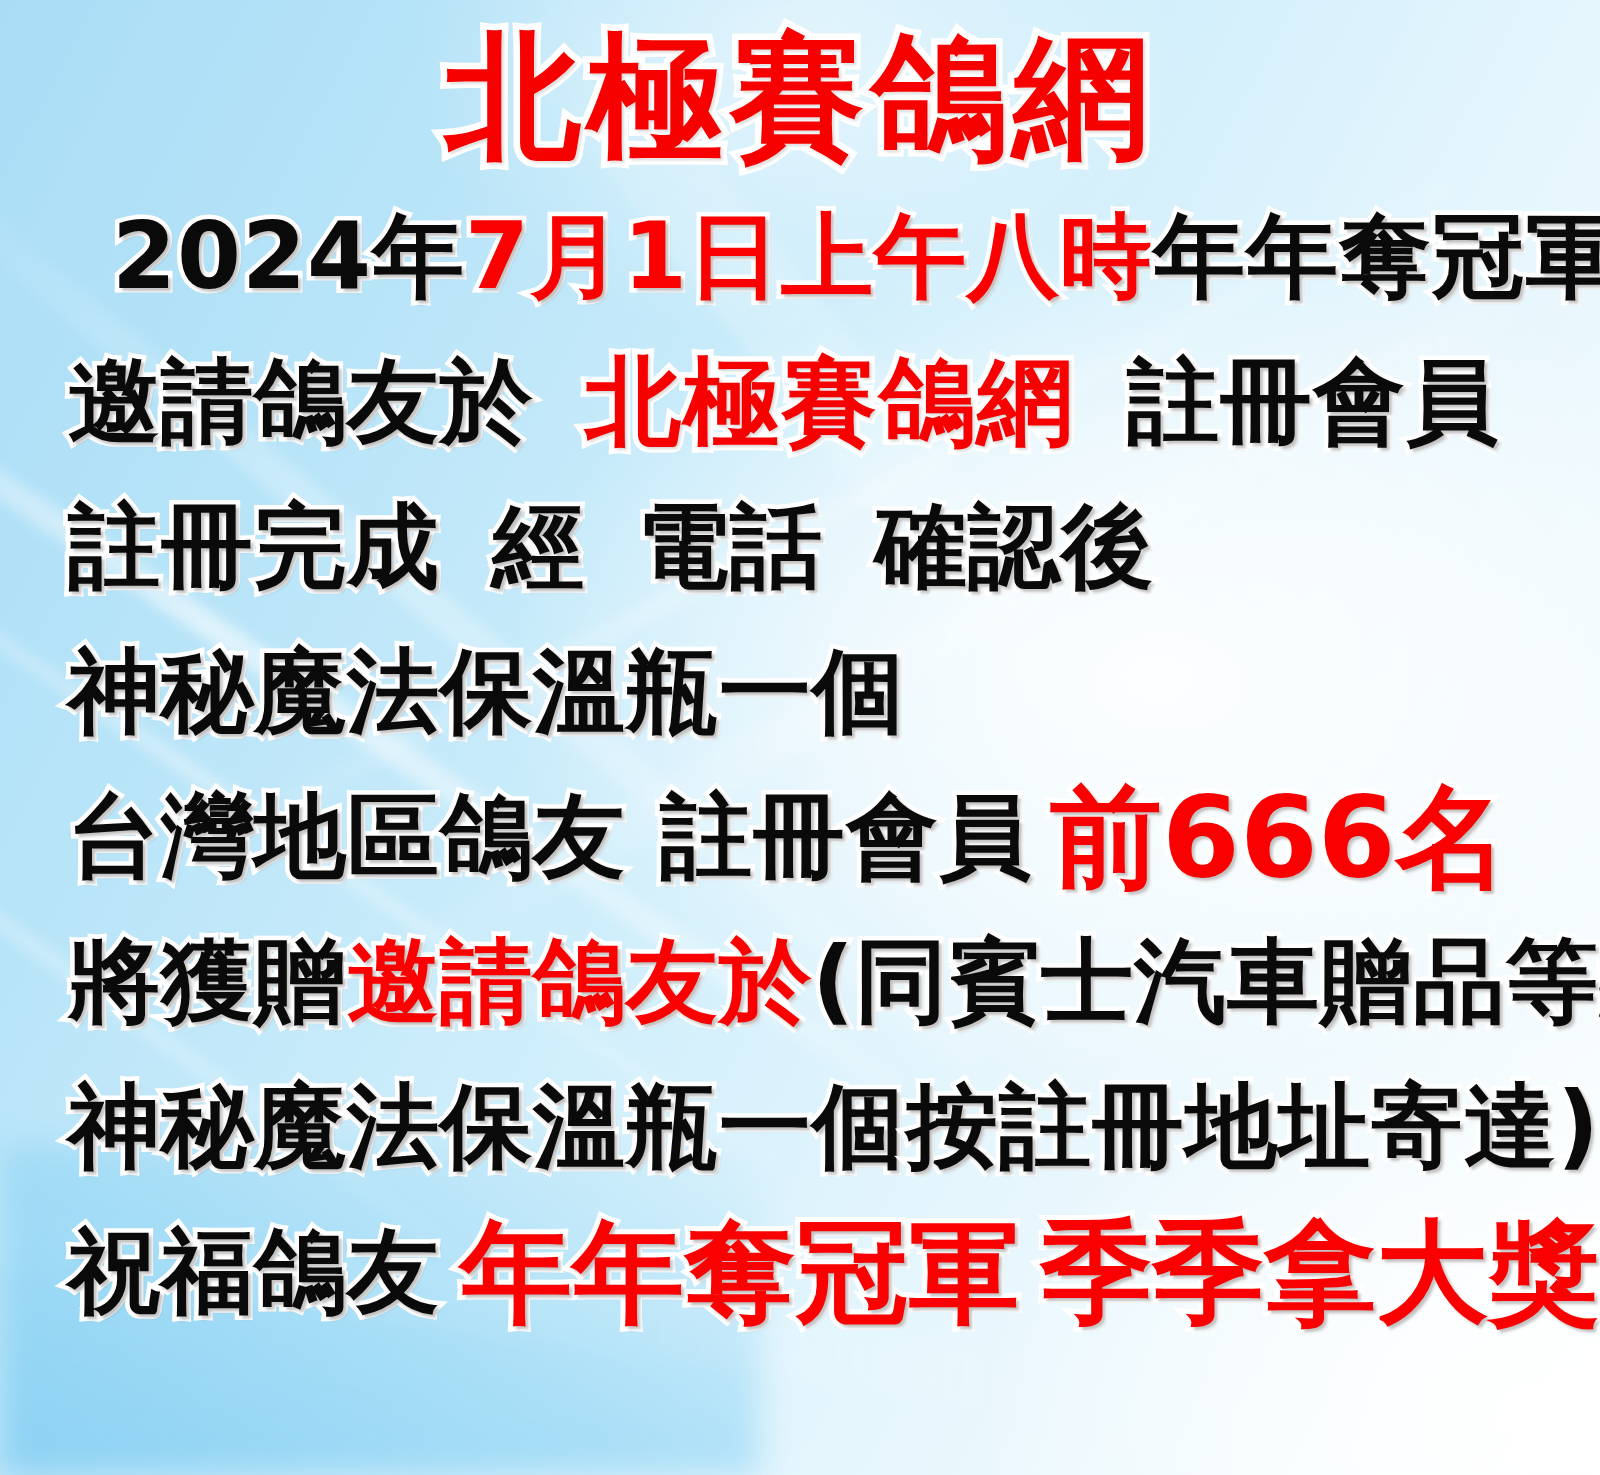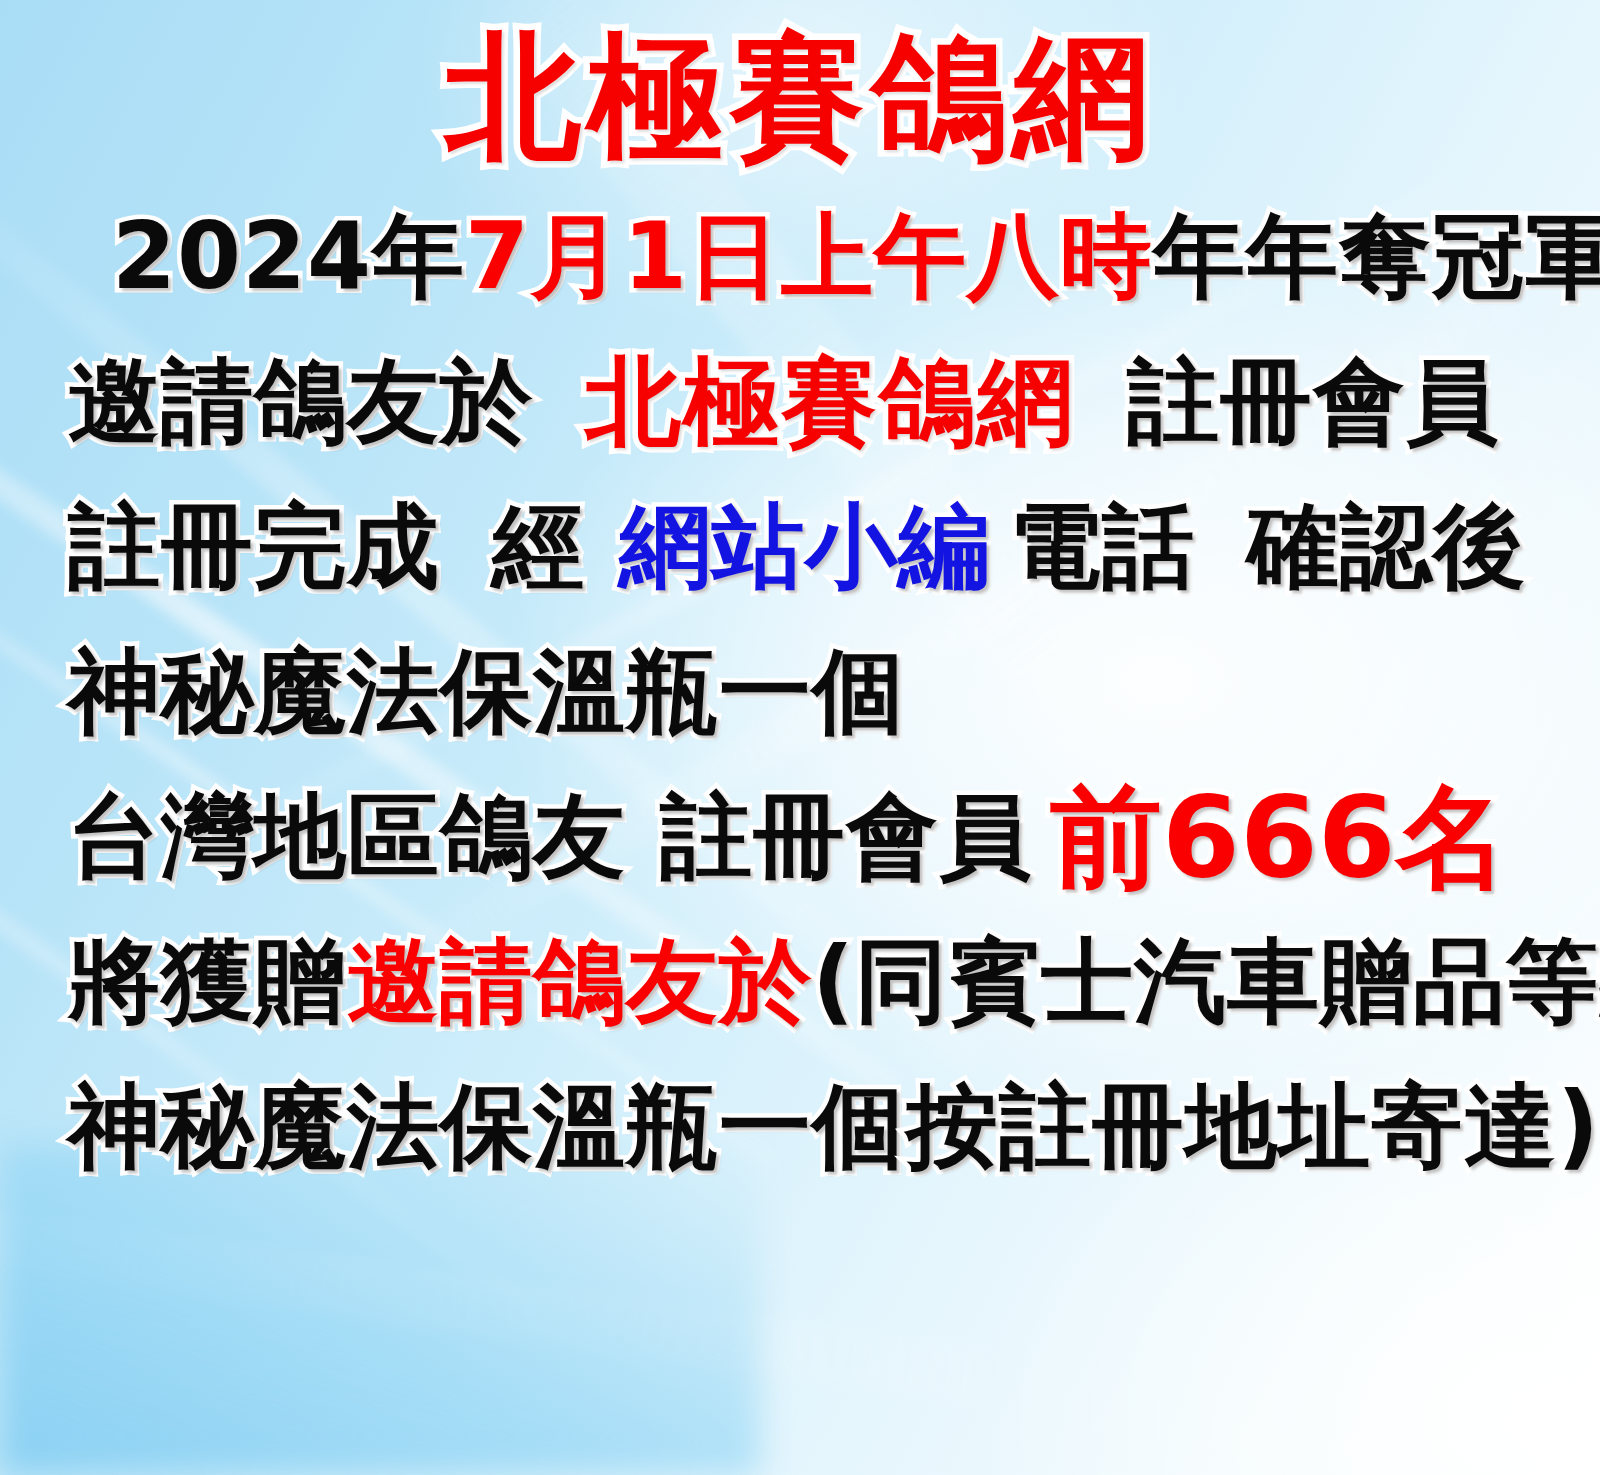--- a/index.html
+++ b/index.html
@@ -163,21 +163,20 @@
       <span class="seg logo">北極賽鴿網</span>
       <span class="sp wide"></span>
       <span class="seg black">註冊會員</span>
     </div>
 
     <div class="line">
       <span class="seg black">註冊完成</span>
       <span class="sp wide"></span>
       <span class="seg black">經</span>
       <span class="sp"></span>
-      <span class="seg blue">網站小編</span>
       <span class="sp narrow"></span>
       <span class="seg black">電話</span>
       <span class="sp wide"></span>
       <span class="seg black">確認後</span>
     </div>
 
     <div class="line">
       <span class="seg black">神秘魔法保溫瓶一個</span>
       <span class="sp wide"></span>
     </div>
@@ -195,15 +194,22 @@
       <span class="seg red">邀請鴿友於</span>
       <span class="seg black">(同賓士汽車贈品等級</span>
     </div>
 
     <div class="line">
       <span class="seg black">神秘魔法保溫瓶一個</span>
       <span class="sp wide"></span>
       <span class="seg black">按註冊地址寄達)</span>
     </div>
 
+    <div class="line">
+      <span class="seg black">祝福鴿友</span>
+      <span class="sp wide"></span>
+      <span class="seg red big">年年奪冠軍</span>
+      <span class="sp wide"></span>
+      <span class="seg red big">季季拿大獎</span>
+    </div>
 
   </div>
 </div>
 
 </body></html>

